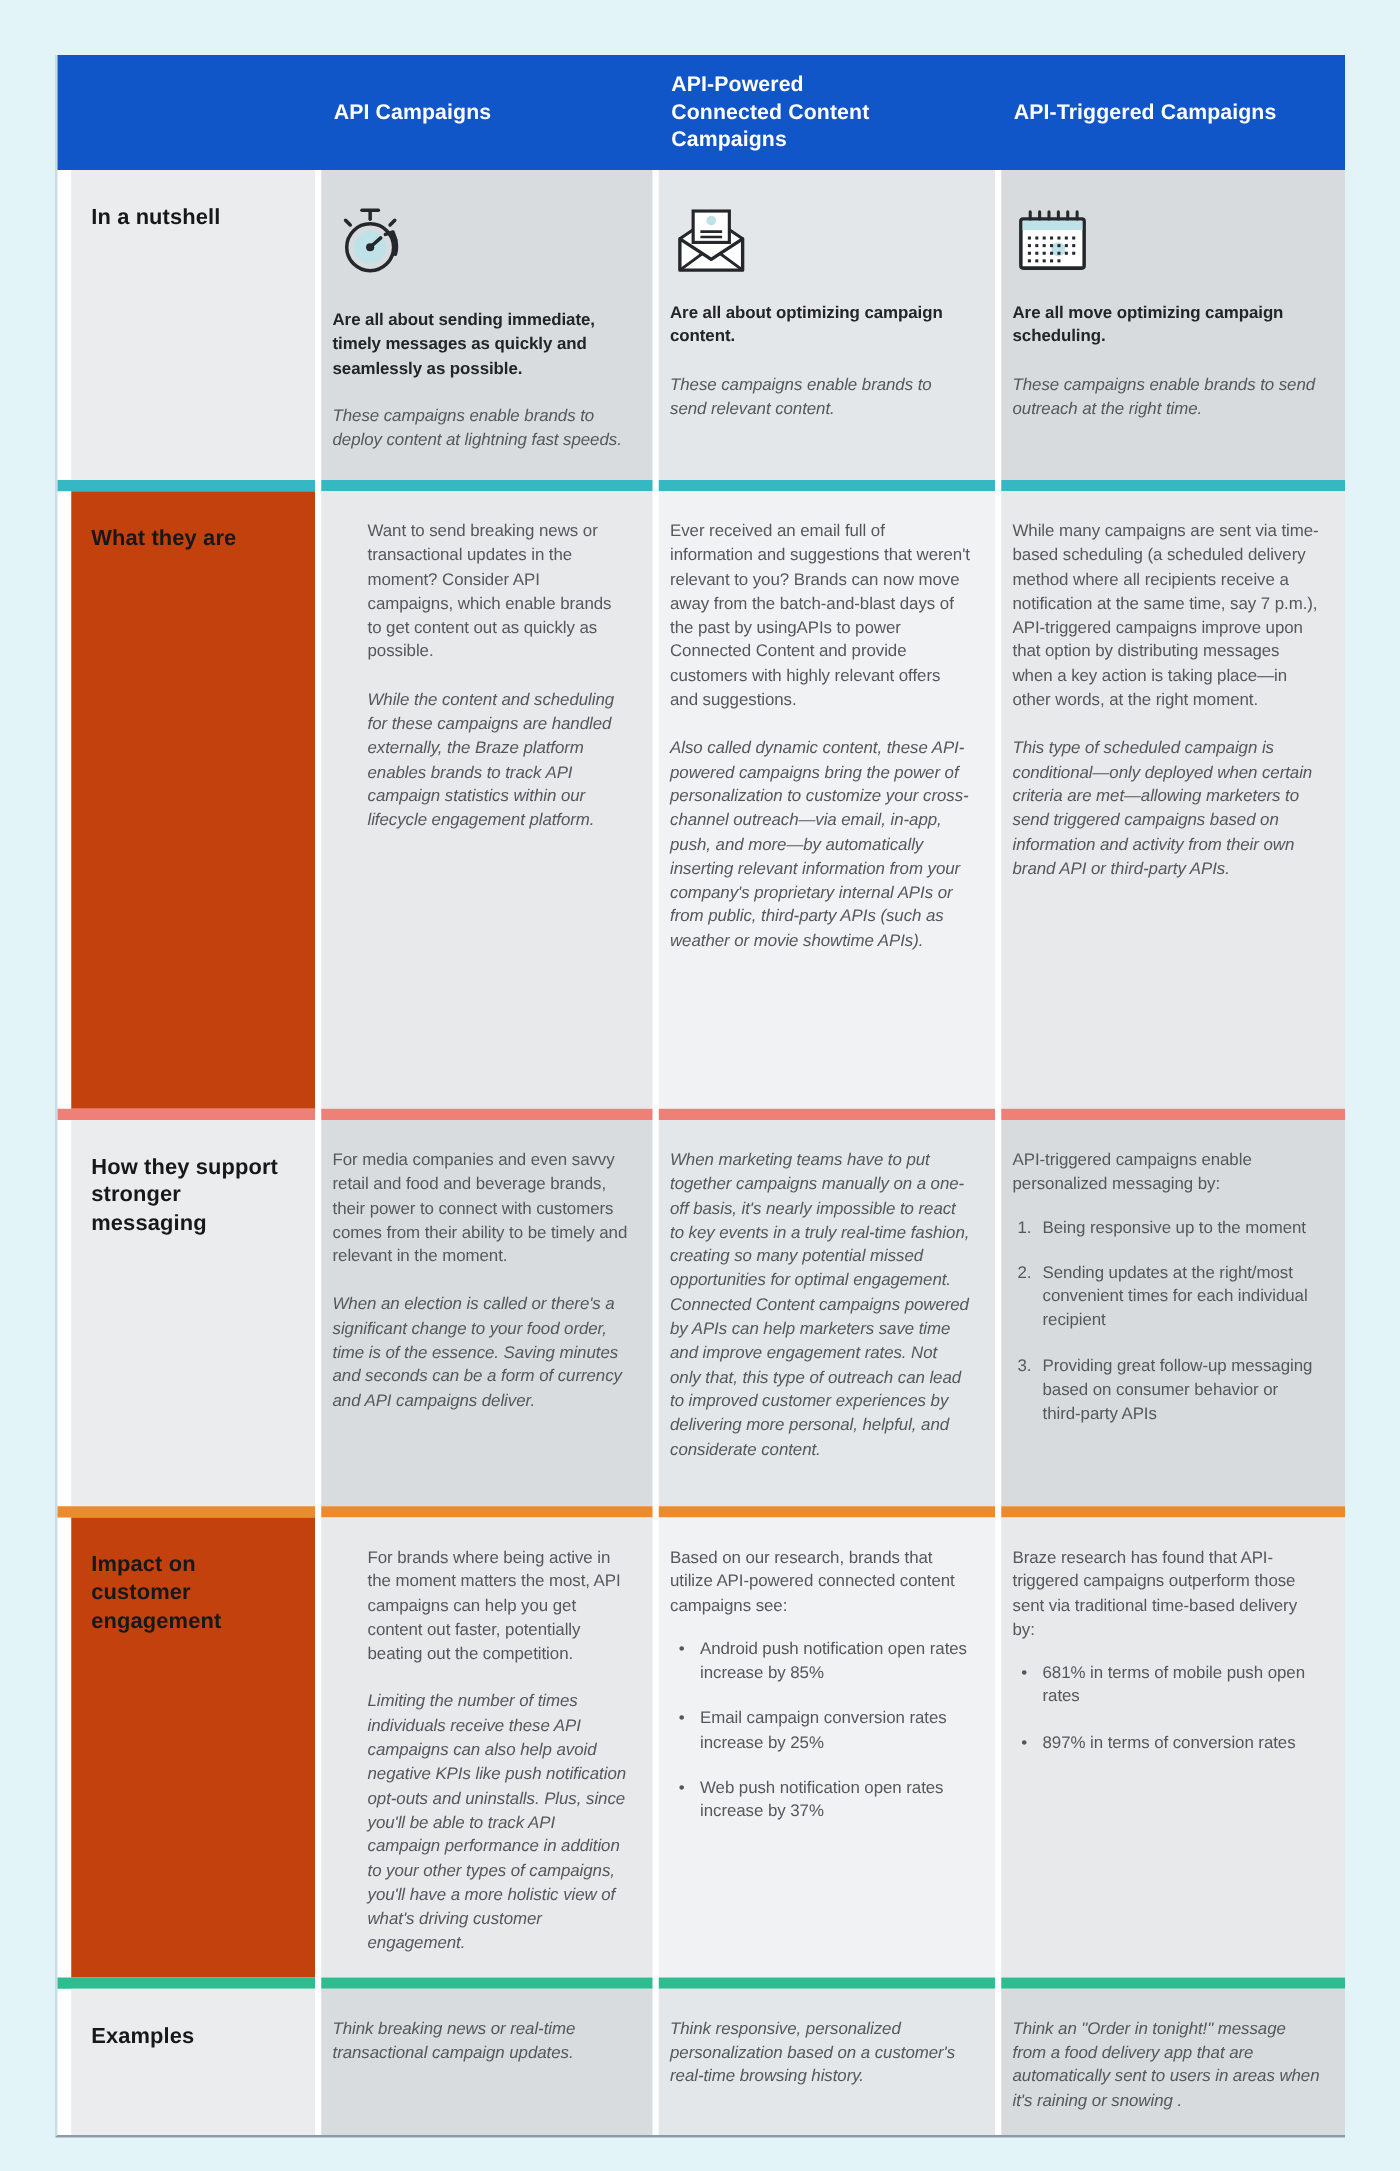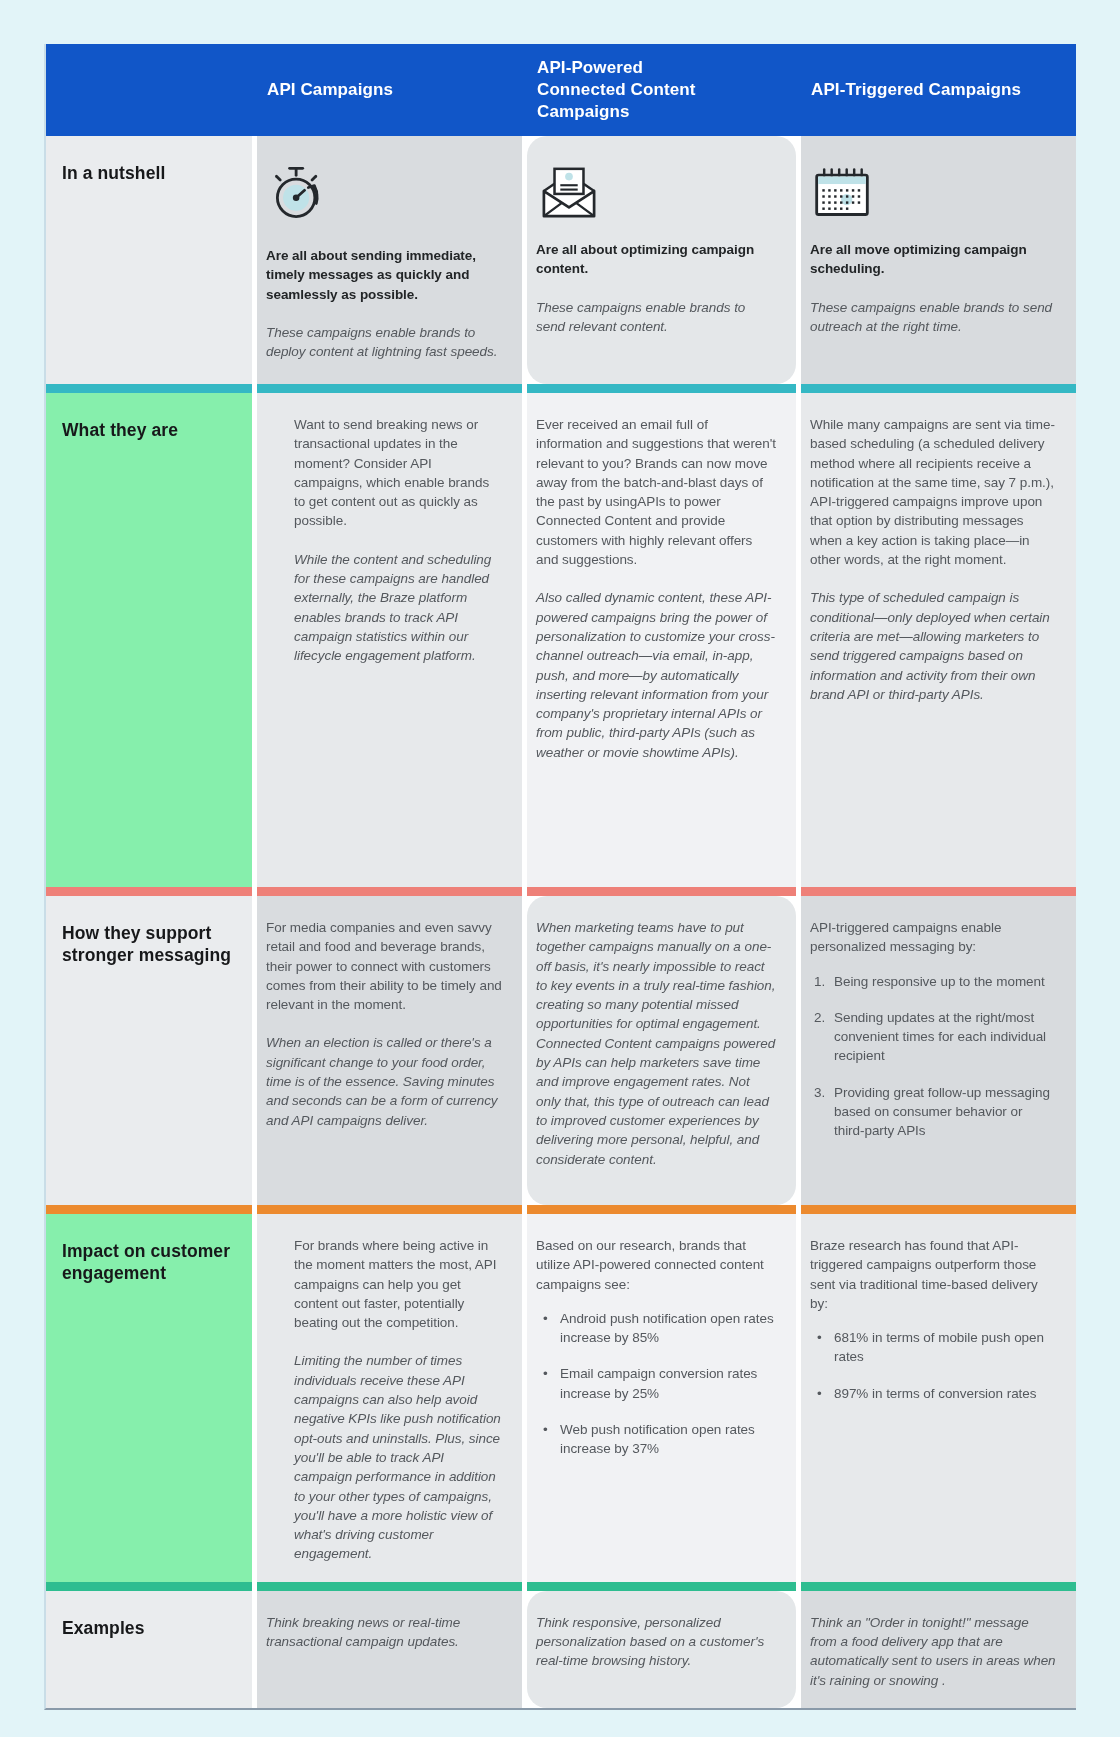--- a/index.html
+++ b/index.html
@@ -36,39 +36,40 @@
   .row{background:transparent;}
   .cell{
     padding:22px 20px 18px 9px;
     font-size:13.5px;line-height:19.3px;color:#54585d;
     box-sizing:border-box;letter-spacing:-0.05px;
   }
   .cell.label-cell{
     padding:26px 16px 18px 16px;
     font-size:17.5px;line-height:1.28;font-weight:bold;color:#17181a;
     letter-spacing:.1px;
+    margin-left:11px;
   }
   .cell p{margin:0 0 19px 0;}
   .cell p:last-child{margin-bottom:0;font-style:italic;}
   .cell p.lead{font-weight:bold;color:#222527;margin-top:14px;}
   .icon-box{margin:6px 0 20px 2px;}
   .icon-box svg{display:block;}
   
   .list{margin-top:-4px;}
   .list .li{display:flex;margin:0 0 17px 4px;}
   .list .li:last-child{margin-bottom:0;}
   .list .marker{flex:0 0 20px;text-align:left;}
   .list.bullet .marker{flex:0 0 17px;padding-left:3px;}
   .list .txt{flex:1;}
   
   .odd  .label-cell{background:#eaecee;}
   .odd  .c1{background:#d9dcdf;}
-  .odd  .c2{background:#e4e7e9;border-radius:20px;}
+  .odd  .c2{background:#e4e7e9;}
   .odd  .c3{background:#d8dbde;}
-  .even .label-cell{background:#86efac;}
+  .even .label-cell{background:#c2410c;}
   .even .c1{background:#e7e9eb;padding-left:37px;}
   .even .c2{background:#f1f2f4;}
   .even .c3{background:#e7e9eb;}
   
   .r0{min-height:248px;}
   .r1{min-height:494px;}
   .r2{min-height:309px;}
   .r3{min-height:352px;}
   .r4{min-height:111px;}
 </style>

